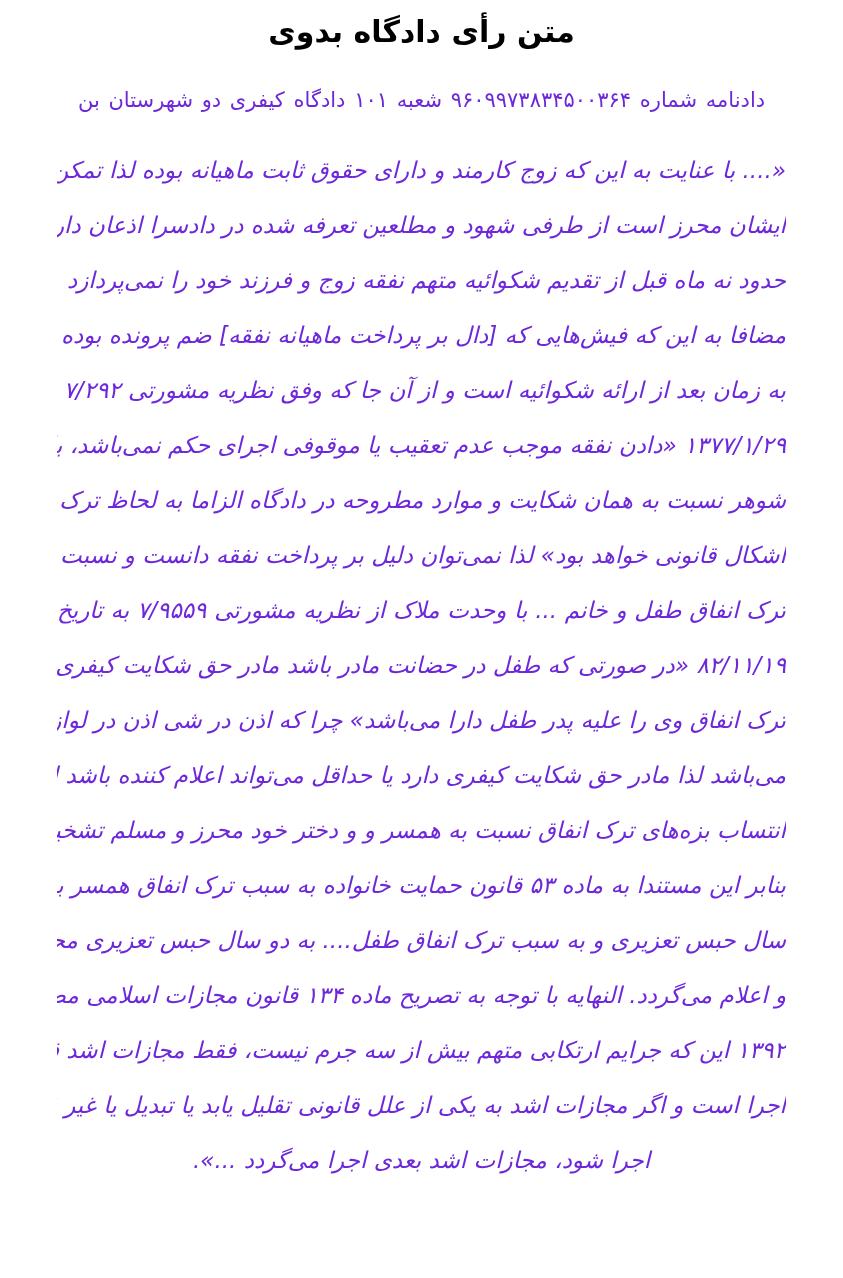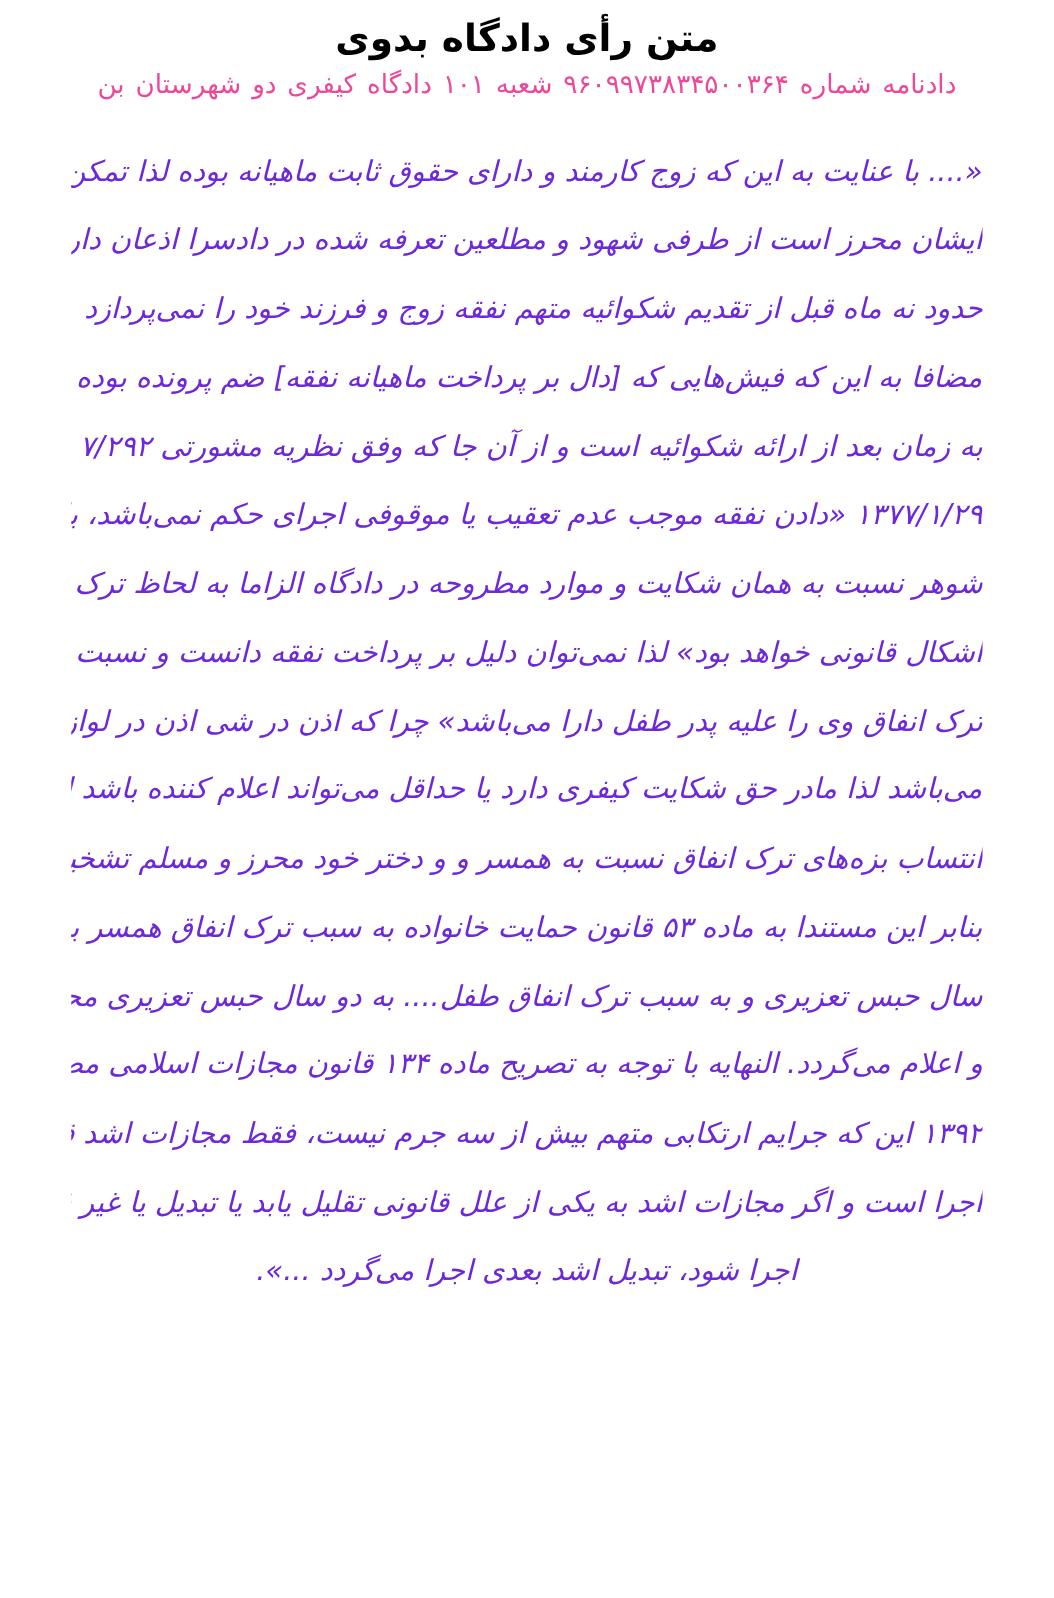--- a/index.html
+++ b/index.html
@@ -25,21 +25,22 @@
     font-size: 30px;
     font-weight: bold;
     color: #000000;
     margin: 8px 0 0 0;
     line-height: 40px;
   }
   .subtitle {
     text-align: center;
     font-size: 21px;
     font-weight: normal;
-    color: #ec4899;
+    color: #6d28d9;
+    margin-top: 33px;
     line-height: 30px;
     word-spacing: 2px;
   }
   .subtitle .case-number {
     letter-spacing: 0.5px;
   }
   .ruling-body {
     margin-top: 28px;
   }
   .body-line {
@@ -76,24 +77,26 @@
 
   <div class="ruling-body">
       <div class="body-line">«.... با عنایت به این که زوج کارمند و دارای حقوق ثابت ماهیانه بوده لذا تمکن</div>
       <div class="body-line">ایشان محرز است از طرفی شهود و مطلعین تعرفه شده در دادسرا اذعان دارند که</div>
       <div class="body-line">حدود نه ماه قبل از تقدیم شکوائیه متهم نفقه زوج و فرزند خود را نمی‌پردازد ...</div>
       <div class="body-line">مضافا به این که فیش‌هایی که [دال بر پرداخت ماهیانه نفقه] ضم پرونده بوده متعلق</div>
       <div class="body-line">به زمان بعد از ارائه شکوائیه است و از آن جا که وفق نظریه مشورتی ۷/۲۹۲ مورخ</div>
       <div class="body-line">۱۳۷۷/۱/۲۹ «دادن نفقه موجب عدم تعقیب یا موقوفی اجرای حکم نمی‌باشد، بلکه</div>
       <div class="body-line">شوهر نسبت به همان شکایت و موارد مطروحه در دادگاه الزاما به لحاظ ترک انفاق</div>
       <div class="body-line">اشکال قانونی خواهد بود» لذا نمی‌توان دلیل بر پرداخت نفقه دانست و نسبت به</div>
+      <div class="body-line">ترک انفاق طفل و خانم ... با وحدت ملاک از نظریه مشورتی ۷/۹۵۵۹ به تاریخ</div>
+      <div class="body-line">۸۲/۱۱/۱۹ «در صورتی که طفل در حضانت مادر باشد مادر حق شکایت کیفری</div>
       <div class="body-line">ترک انفاق وی را علیه پدر طفل دارا می‌باشد» چرا که اذن در شی اذن در لوازم آن</div>
       <div class="body-line">می‌باشد لذا مادر حق شکایت کیفری دارد یا حداقل می‌تواند اعلام کننده باشد لذا</div>
       <div class="body-line">انتساب بزه‌های ترک انفاق نسبت به همسر و و دختر خود محرز و مسلم تشخیص</div>
       <div class="body-line">بنابر این مستندا به ماده ۵۳ قانون حمایت خانواده به سبب ترک انفاق همسر به دو</div>
       <div class="body-line">سال حبس تعزیری و به سبب ترک انفاق طفل.... به دو سال حبس تعزیری محکوم</div>
       <div class="body-line">و اعلام می‌گردد. النهایه با توجه به تصریح ماده ۱۳۴ قانون مجازات اسلامی مصوب</div>
       <div class="body-line">۱۳۹۲ این که جرایم ارتکابی متهم بیش از سه جرم نیست، فقط مجازات اشد قابل</div>
       <div class="body-line">اجرا است و اگر مجازات اشد به یکی از علل قانونی تقلیل یابد یا تبدیل یا غیر قابل</div>
-      <div class="body-line last">اجرا شود، تبدیل اشد بعدی اجرا می‌گردد ...».</div>
+      <div class="body-line last">اجرا شود، مجازات اشد بعدی اجرا می‌گردد ...».</div>
     </div>
 
 </div>
 
 </body></html>

